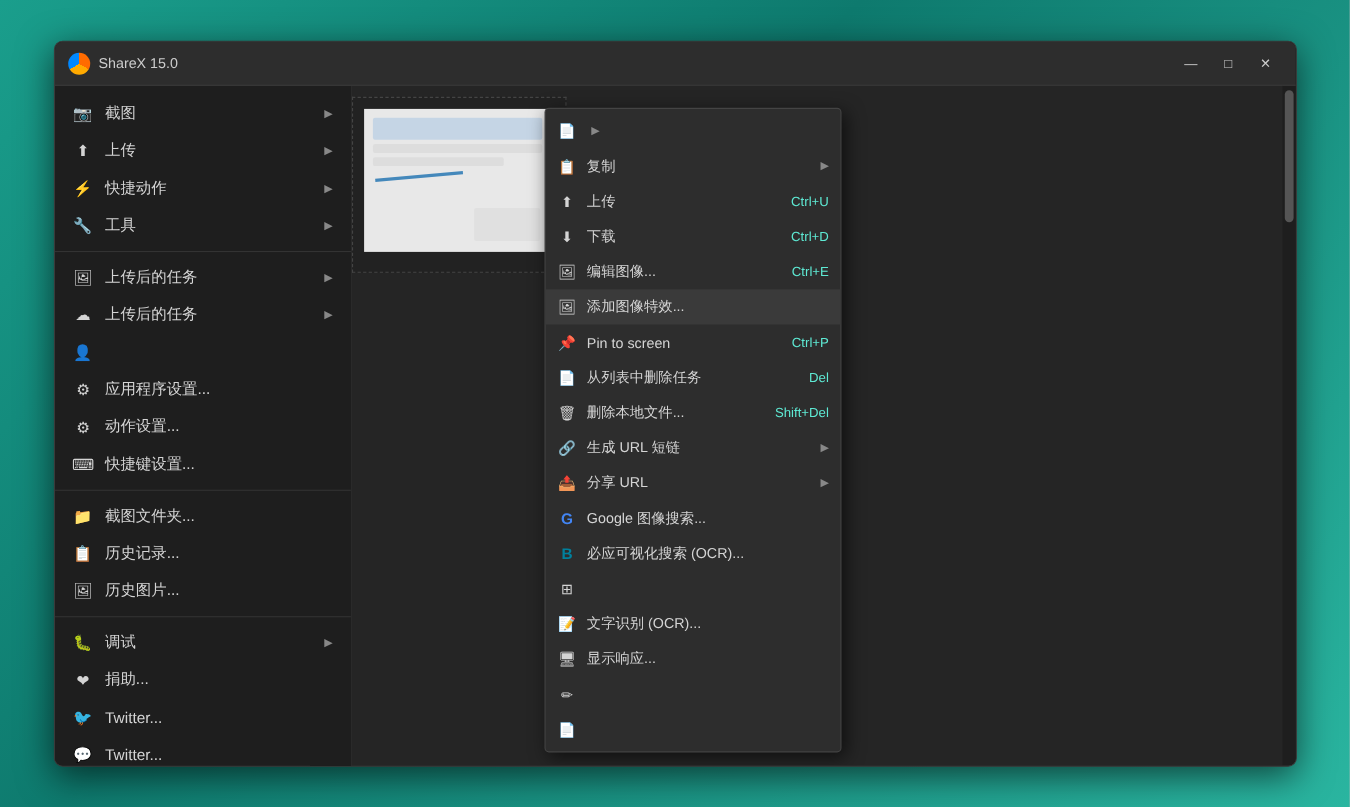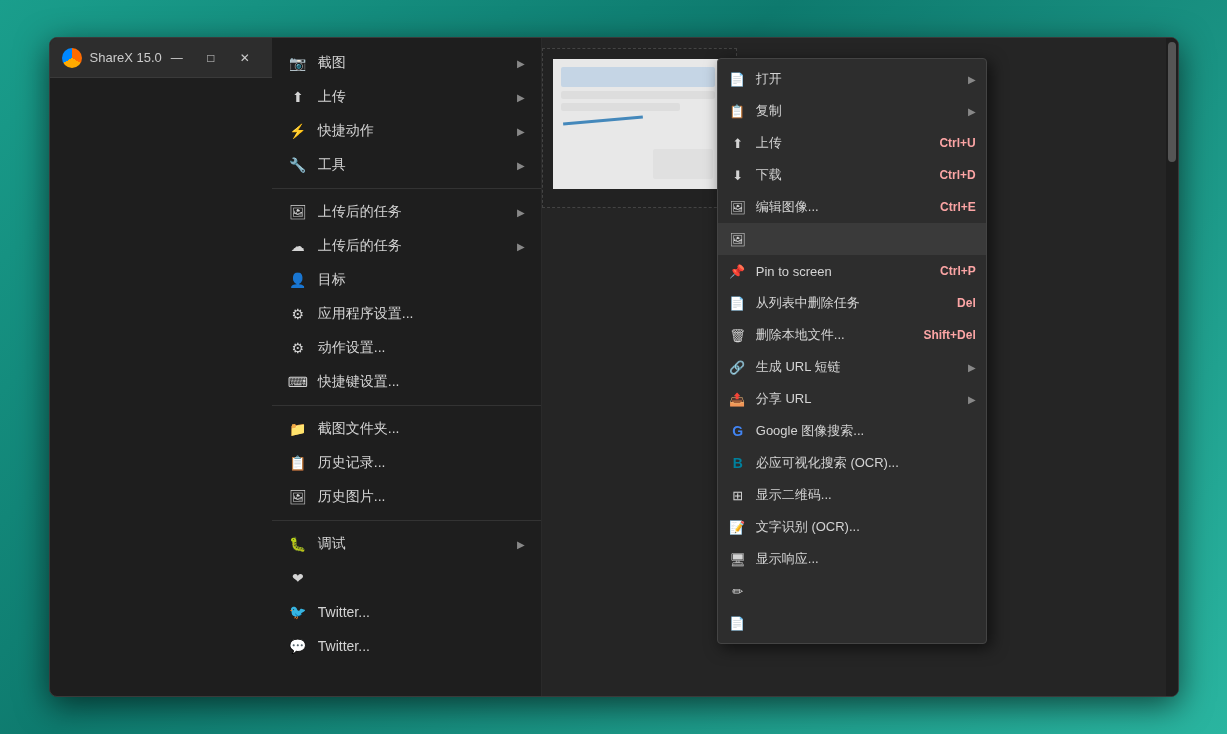--- a/index.html
+++ b/index.html
@@ -13,21 +13,21 @@
       align-items: center;
       justify-content: center;
     }
     .window {
       width: 1130px;
       height: 660px;
       background: #1e1e1e;
       border-radius: 8px;
       border: 1px solid #3a3a3a;
       display: flex;
-      flex-direction: row;
+      flex-direction: column;
       box-shadow: 0 8px 32px rgba(0,0,0,0.6);
       overflow: hidden;
     }
     .titlebar {
       height: 40px;
       background: #2d2d2d;
       display: flex;
       align-items: center;
       padding: 0 12px;
       border-bottom: 1px solid #3a3a3a;
@@ -137,24 +137,23 @@
       height: 20px;
       margin-right: 8px;
       display: flex;
       align-items: center;
       justify-content: center;
       font-size: 13px;
       flex-shrink: 0;
     }
     .ctx-label { flex: 1; }
     .ctx-shortcut {
-      color: #fca5a5;
+      color: #5eead4;
       font-size: 12px;
       margin-left: 8px;
-      font-weight: bold;
     }
     .ctx-arrow {
       color: #888;
       font-size: 10px;
       margin-left: 4px;
     }
     .scrollbar-area {
       width: 12px;
       background: #1e1e1e;
       flex-shrink: 0;
@@ -219,21 +218,20 @@
       </div>
 
       <div class="sidebar-item">
         <div class="sidebar-icon">☁</div>
         <span class="sidebar-label">上传后的任务</span>
         <span class="sidebar-arrow">▶</span>
       </div>
 
       <div class="sidebar-item">
         <div class="sidebar-icon">👤</div>
-        <span class="sidebar-label">目标</span>
       </div>
 
       <div class="sidebar-item">
         <div class="sidebar-icon">⚙</div>
         <span class="sidebar-label">应用程序设置...</span>
       </div>
 
       <div class="sidebar-item">
         <div class="sidebar-icon">⚙</div>
         <span class="sidebar-label">动作设置...</span>
@@ -264,20 +262,21 @@
       <div class="sidebar-divider"></div>
 
       <div class="sidebar-item">
         <div class="sidebar-icon">🐛</div>
         <span class="sidebar-label">调试</span>
         <span class="sidebar-arrow">▶</span>
       </div>
 
       <div class="sidebar-item">
         <div class="sidebar-icon">❤</div>
+        <span class="sidebar-label">捐助...</span>
       </div>
 
       <div class="sidebar-item">
         <div class="sidebar-icon">🐦</div>
         <span class="sidebar-label">Twitter...</span>
       </div>
 
       <div class="sidebar-item">
         <div class="sidebar-icon">💬</div>
         <span class="sidebar-label">Twitter...</span>
@@ -295,21 +294,20 @@
           <div style="background:#ddd;height:8px;margin:4px 8px;width:70%;border-radius:2px;"></div>
           <div style="background:#4488bb;height:3px;margin:8px 10px;width:80px;transform:rotate(-5deg);"></div>
           <div style="background:#e0e0e0;height:30px;position:absolute;bottom:10px;right:10px;width:60px;border-radius:2px;"></div>
         </div>
       </div>
 
       <div class="context-menu">
 
         <div class="ctx-item">
           <div class="ctx-icon">📄</div>
-          <span class="ctx-label">打开</span>
           <span class="ctx-arrow">▶</span>
         </div>
 
         <div class="ctx-item">
           <div class="ctx-icon">📋</div>
           <span class="ctx-label">复制</span>
           <span class="ctx-arrow">▶</span>
         </div>
 
         <div class="ctx-item">
@@ -325,20 +323,21 @@
         </div>
 
         <div class="ctx-item">
           <div class="ctx-icon">🖼</div>
           <span class="ctx-label">编辑图像...</span>
           <span class="ctx-shortcut">Ctrl+E</span>
         </div>
 
         <div class="ctx-item highlighted">
           <div class="ctx-icon">🖼</div>
+          <span class="ctx-label">添加图像特效...</span>
         </div>
 
         <div class="ctx-item">
           <div class="ctx-icon" style="color:#ff4444;">📌</div>
           <span class="ctx-label">Pin to screen</span>
           <span class="ctx-shortcut">Ctrl+P</span>
         </div>
 
         <div class="ctx-item">
           <div class="ctx-icon">📄</div>
@@ -369,21 +368,20 @@
           <span class="ctx-label">Google 图像搜索...</span>
         </div>
 
         <div class="ctx-item">
           <div class="ctx-icon" style="font-size:14px;font-weight:bold;color:#00809d;">B</div>
           <span class="ctx-label">必应可视化搜索 (OCR)...</span>
         </div>
 
         <div class="ctx-item">
           <div class="ctx-icon">⊞</div>
-          <span class="ctx-label">显示二维码...</span>
         </div>
 
         <div class="ctx-item">
           <div class="ctx-icon">📝</div>
           <span class="ctx-label">文字识别 (OCR)...</span>
         </div>
 
         <div class="ctx-item">
           <div class="ctx-icon">🖥</div>
           <span class="ctx-label">显示响应...</span>

